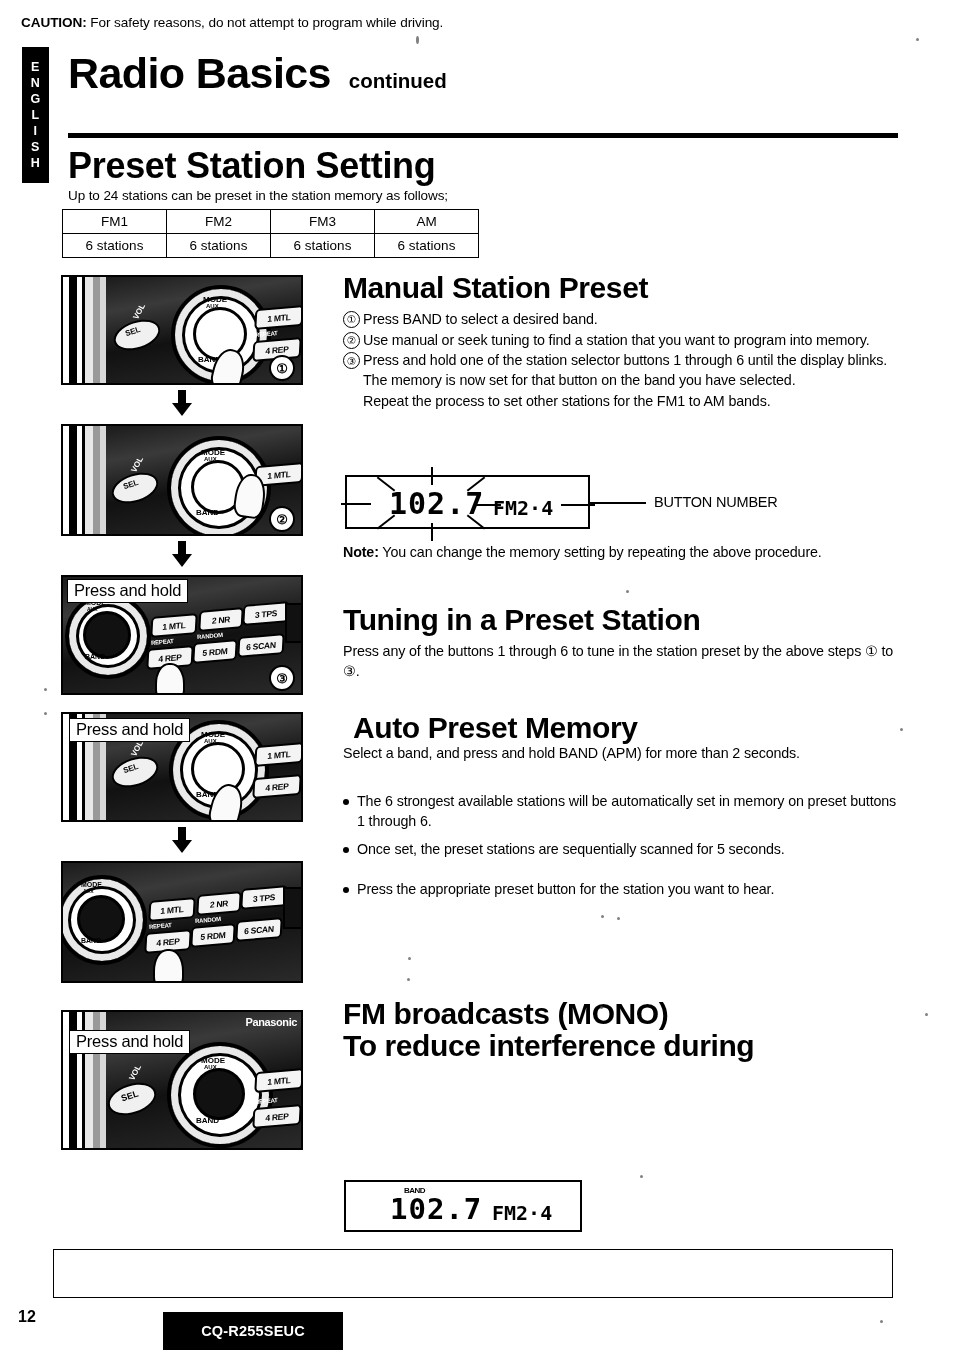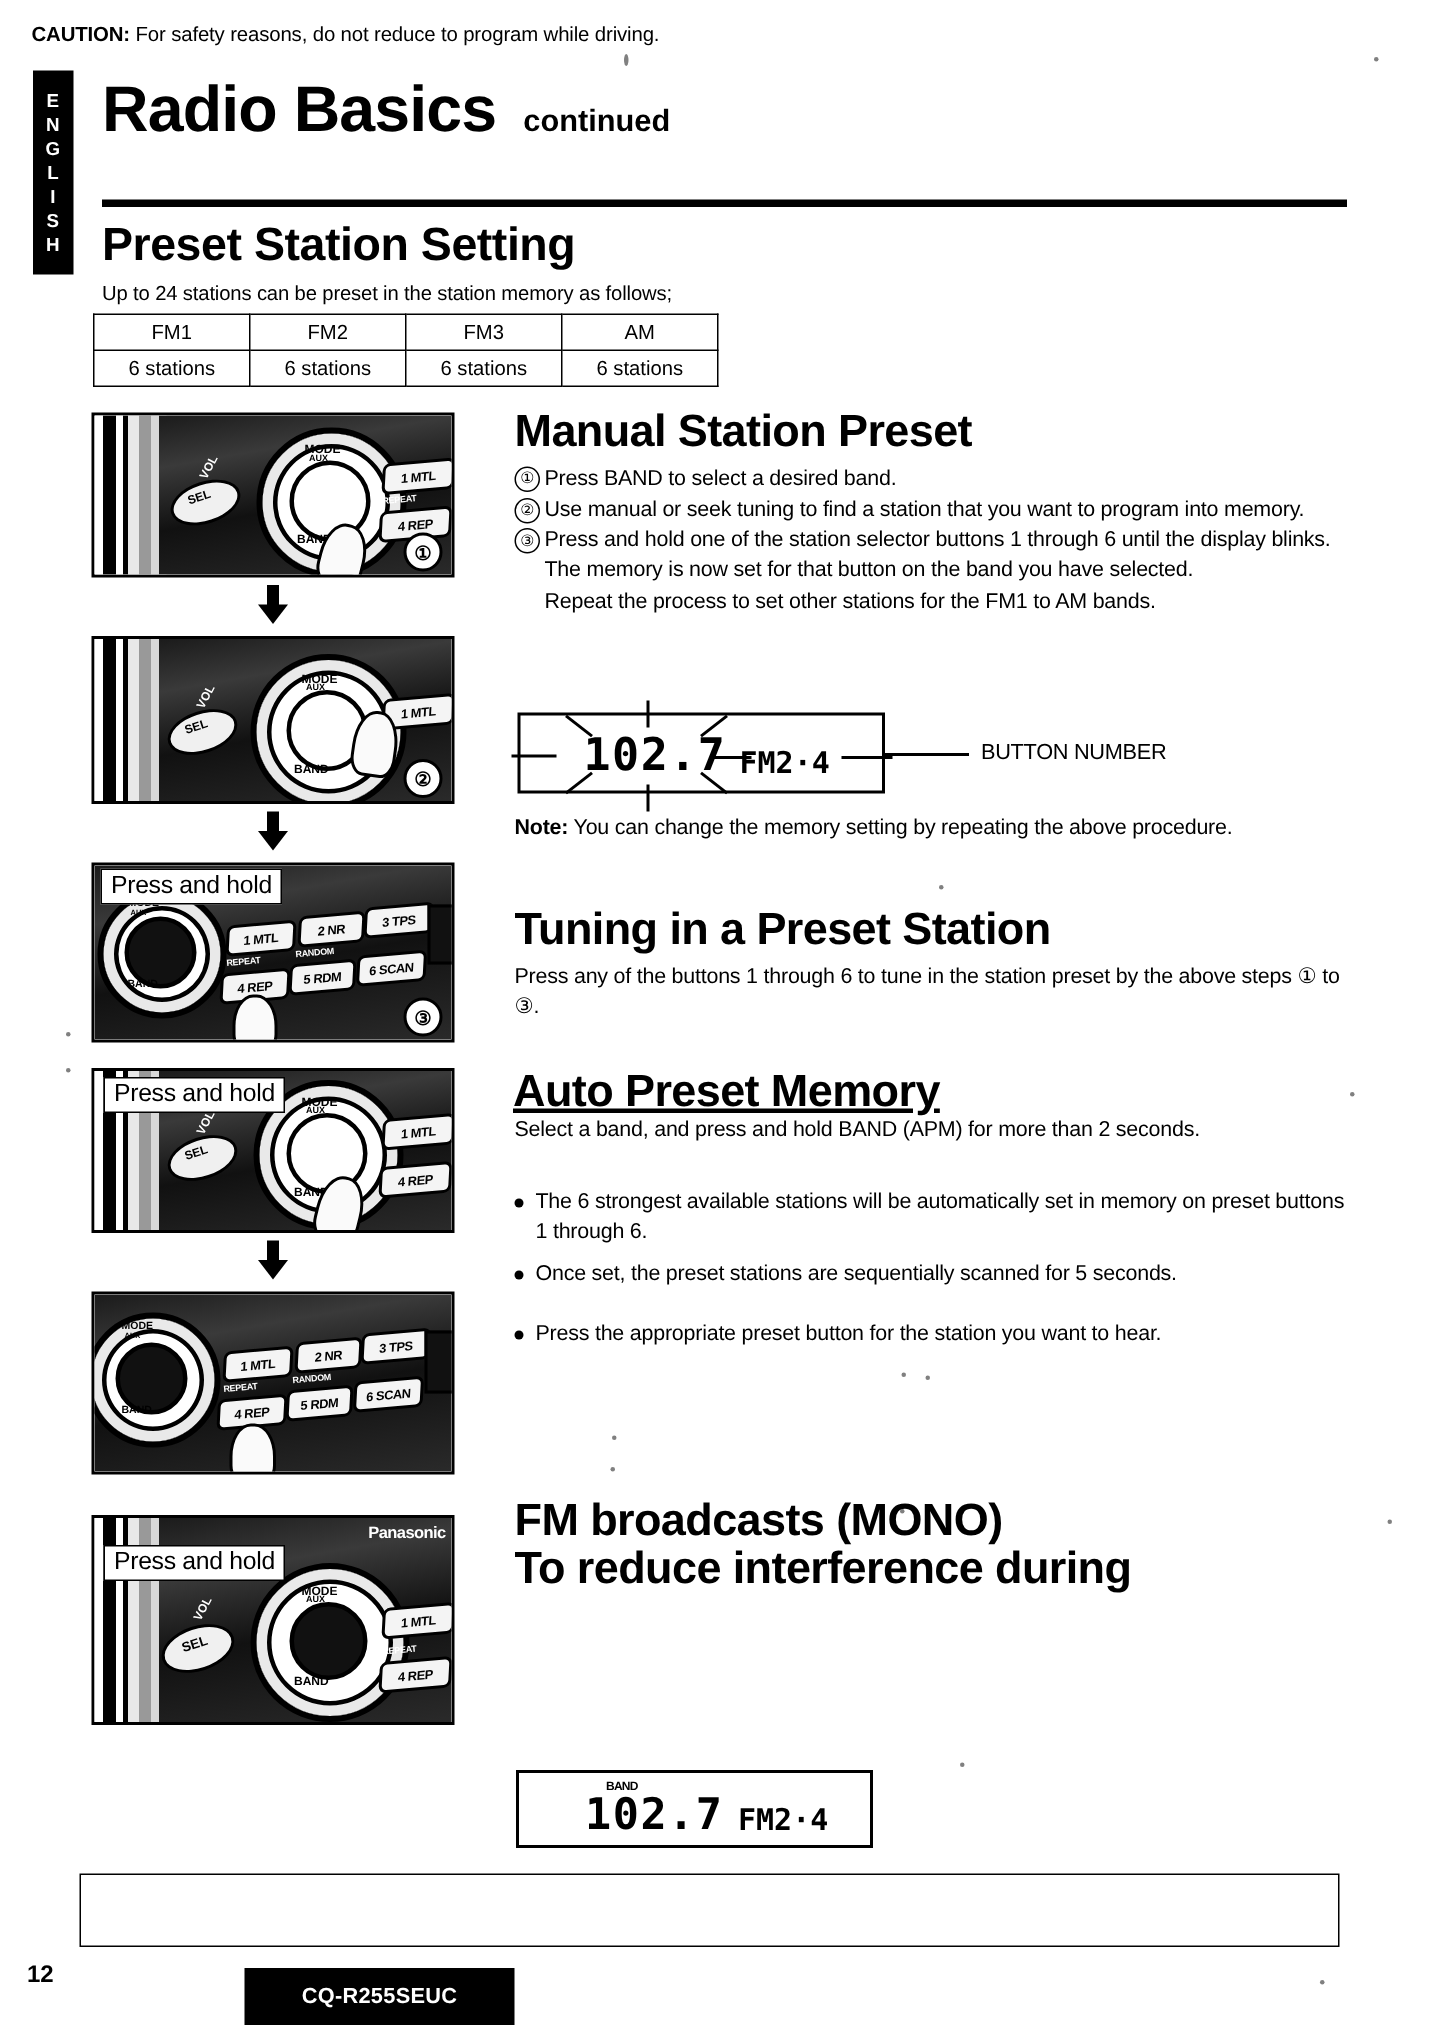--- a/index.html
+++ b/index.html
@@ -76,21 +76,21 @@
     width: 830px;
     height: 5px;
     background: #000;
   }
 
   
   #section-title {
     position: absolute;
     left: 68px;
     top: 145px;
-    font-size: 31px;
+    font-size: 36px;
     font-weight: bold;
     letter-spacing: -0.3px;
   }
   #section-intro {
     position: absolute;
     left: 68px;
     top: 188px;
     font-size: 13.5px;
     letter-spacing: -0.1px;
   }
@@ -631,21 +631,21 @@
   <div class="callout-line" style="left:590px; top:502px; width:56px;"></div>
   <div class="callout-label" style="left:654px; top:494px;">BUTTON NUMBER</div>
 
   <div class="body-text" style="left:343px; top:543px; width:560px;">
     <b>Note:</b><span> You can change the memory setting by repeating the above procedure.</span>
   </div>
 
   <div class="h2" style="left:343px; top:604px;">Tuning in a Preset Station</div>
   <div class="body-text" style="left:343px; top:642px; width:562px;">Press any of the buttons 1 through 6 to tune in the station preset by the above steps ① to ③.</div>
 
-  <div class="h2" style="left:342px; top:712px;text-decoration:underline;">Auto Preset Memory</div>
+  <div class="h2" style="left:353px; top:712px;">Auto Preset Memory</div>
   <div class="body-text" style="left:343px; top:744px; width:562px;">Select a band, and press and hold BAND (APM) for more than 2 seconds.</div>
 
   <div class="body-text" style="left:343px; top:792px; width:562px;">
     <ul class="bullets">
       <li>The 6 strongest available stations will be automatically set in memory on preset buttons 1 through 6.</li>
       <li>Once set, the preset stations are sequentially scanned for 5 seconds.</li>
     </ul>
   </div>
   <div class="body-text" style="left:343px; top:880px; width:562px;">
     <ul class="bullets">
@@ -659,21 +659,21 @@
   </div>
 
   <div class="lcd" style="left:344px; top:1180px; width:238px; height:52px;">
     <span class="mono" style="left:58px; top:4px;">BAND</span>
     <span class="freq" style="left:44px; top:10px; font-size:29px;">102.7</span>
     <span class="band" style="left:146px; top:19px; font-size:20px;">FM2·4</span>
   </div>
 
   <div id="caution-box"></div>
   <div id="caution-text">
-    <b>CAUTION:</b><span> For safety reasons, do not reduce to program while driving.</span>
+    <b>CAUTION:</b><span> For safety reasons, do not attempt to program while driving.</span>
   </div>
 
   <div id="page-number">12</div>
   <div id="model-badge">CQ-R255SEUC</div>
 
   <div class="speck" style="left:416px; top:36px; width:3px; height:8px;"></div>
   <div class="speck" style="left:916px; top:38px; width:3px; height:3px;"></div>
   <div class="speck" style="left:44px; top:688px; width:3px; height:3px;"></div>
   <div class="speck" style="left:44px; top:712px; width:3px; height:3px;"></div>
   <div class="speck" style="left:626px; top:590px; width:3px; height:3px;"></div>

